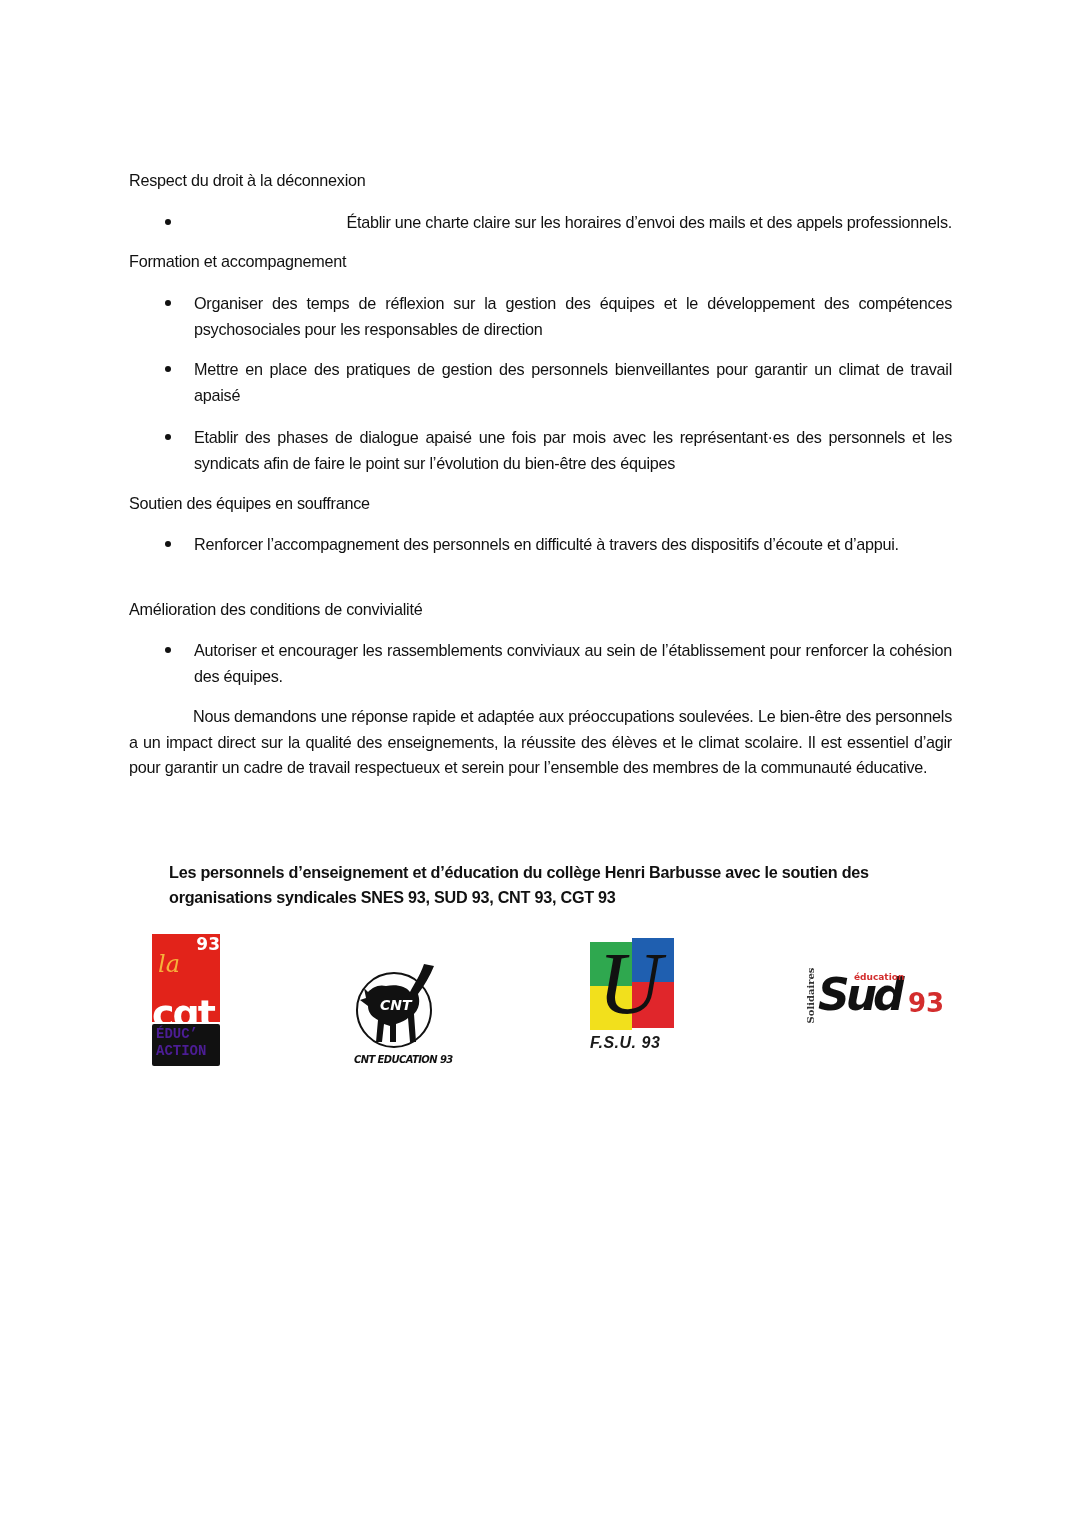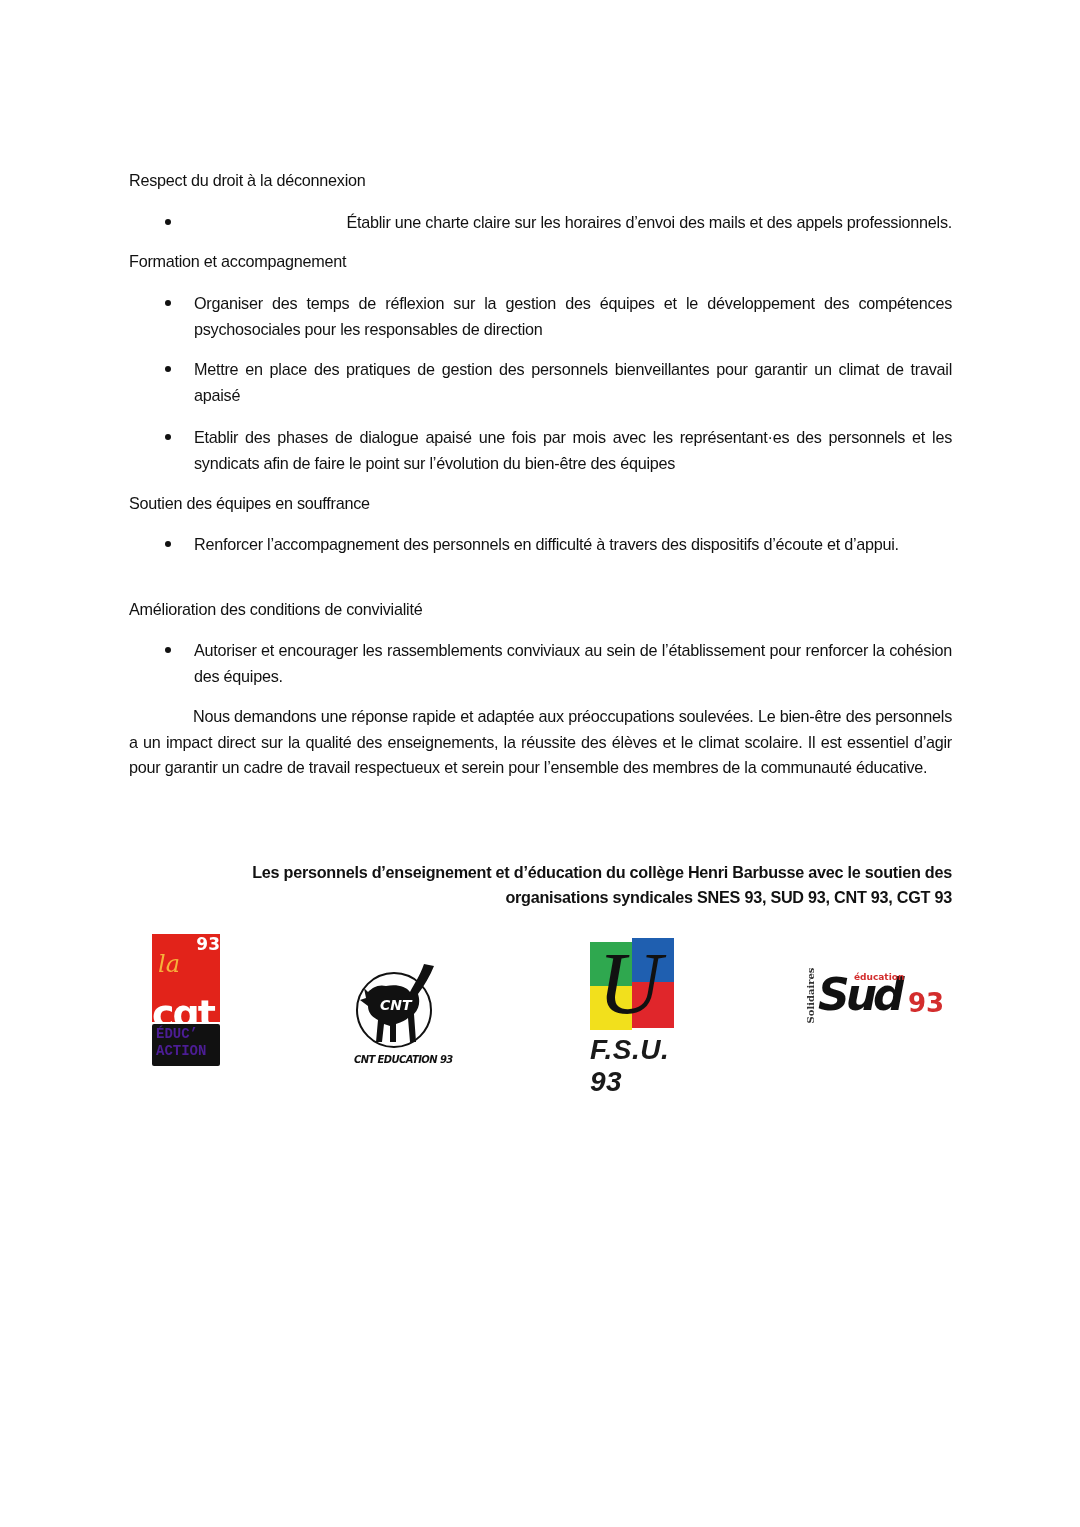--- a/index.html
+++ b/index.html
@@ -5,40 +5,40 @@
   html, body { margin: 0; padding: 0; background: #ffffff; }
   body { width: 1080px; height: 1527px; position: relative; overflow: hidden;
          font-family: "Liberation Sans", sans-serif; color: #111; }
   .page { position: absolute; left: 129px; top: 168px; width: 823px; font-size: 16.2px; letter-spacing: -0.25px; }
   .heading { position: absolute; left: 0; white-space: nowrap; line-height: 25px; }
   .bullet { position: absolute; left: 36px; width: 787px; }
   .bullet .dot { position: absolute; left: 0; top: 9px; width: 6px; height: 6px; border-radius: 50%; background: #111; }
   .bullet .txt { position: absolute; left: 29px; width: 758px; line-height: 25.5px; text-align: justify; }
   .bullet .txt.nojust { text-align: right; }
   .para { position: absolute; left: 0; width: 823px; line-height: 25.5px; text-align: justify; text-indent: 64px; }
-  .signature { position: absolute; left: 40px; width: 783px; text-align: right; font-weight: bold; line-height: 25px; }
+  .signature { position: absolute; left: 40px; width: 783px; font-weight: bold; line-height: 25px; }
   .logos { position: absolute; left: 0; top: 930px; width: 864px; height: 150px; }
   .logo { position: absolute; }
   
   .cgt { left: 148px; top: 4px; width: 76px; height: 136px; }
   .cgt .red { position: absolute; left: 4px; top: 0; width: 68px; height: 88px; background: #e2231a; }
   .cgt .n93 { position: absolute; right: 4px; top: 0; color: #fff; font-weight: bold; font-size: 17px; font-family: "DejaVu Sans", sans-serif; }
   .cgt .la { position: absolute; left: 10px; top: 16px; color: #f6b23b; font-style: italic; font-family: "DejaVu Serif", serif; font-size: 24px; }
   .cgt .word { position: absolute; left: 4px; top: 40px; color: #fff; font-weight: bold; font-size: 38px; line-height: 40px; letter-spacing: -2px; font-family: "DejaVu Sans", sans-serif; margin-top: 20px; }
   .cgt .black { position: absolute; left: 4px; top: 90px; width: 68px; height: 42px; background: #111; border-radius: 2px; }
   .cgt .educ { position: absolute; left: 8px; top: 92px; color: #4c1d95; font-size: 14px; font-weight: bold; line-height: 17px; font-family: Liberation Mono, monospace; }
   
   .cnt { left: 352px; top: 28px; width: 84px; height: 112px; }
   .cnt .circle { position: absolute; left: 4px; top: 14px; width: 72px; height: 72px; border: 2px solid #111; border-radius: 50%; }
   .cnt .cat { position: absolute; left: 2px; top: 4px; width: 84px; height: 88px; }
   .cnt .lbl { position: absolute; left: 2px; top: 96px; font-size: 10px; font-weight: bold; font-style: italic; letter-spacing: -0.6px; font-family: "DejaVu Sans", sans-serif; white-space: nowrap; }
   
   .fsu { left: 588px; top: 6px; width: 92px; height: 124px; }
   .fsu .q { position: absolute; width: 42px; height: 44px; }
-  .fsu .lbl { position: absolute; left: 2px; top: 98px; font-size: 28px; font-weight: bold; font-style: italic; font-family: "Liberation Sans", sans-serif; color: #1a1a1a; letter-spacing: 0.5px; }
+  .fsu .lbl { position: absolute; left: 2px; top: 98px; font-size: 16px; font-weight: bold; font-style: italic; font-family: "Liberation Sans", sans-serif; color: #1a1a1a; letter-spacing: 0.5px; }
   .fsu .u { position: absolute; left: 10px; top: 2px; font-family: "Liberation Serif", serif; font-style: italic; font-size: 88px; line-height: 92px; color: #111; }
   
   .sud { left: 796px; top: 38px; width: 146px; height: 60px; }
   .sud .sol { position: absolute; left: -14px; top: 22px; transform: rotate(-90deg); font-family: "DejaVu Serif", serif; font-weight: bold; font-size: 10px; color: #333; white-space: nowrap; }
   .sud .edu { position: absolute; left: 58px; top: 4px; font-size: 9px; font-weight: bold; color: #d32d2d; font-family: "DejaVu Sans", sans-serif; }
   .sud .word { position: absolute; left: 22px; top: 2px; font-size: 44px; font-weight: bold; font-style: italic; letter-spacing: -4px; color: #111; font-family: "DejaVu Sans", sans-serif; line-height: 50px; text-align: center; }
   .sud .n93 { position: absolute; left: 112px; top: 20px; font-size: 26px; font-weight: bold; color: #d32d2d; font-family: "DejaVu Sans", sans-serif; }
 </style>
 </head>
 <body>

